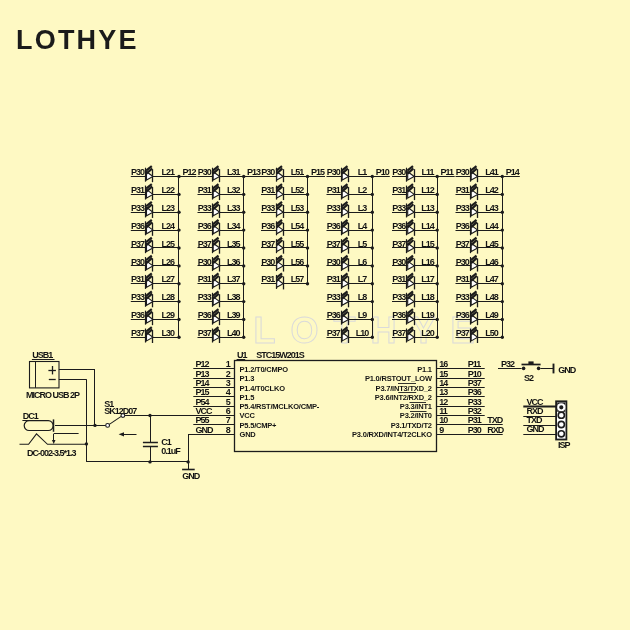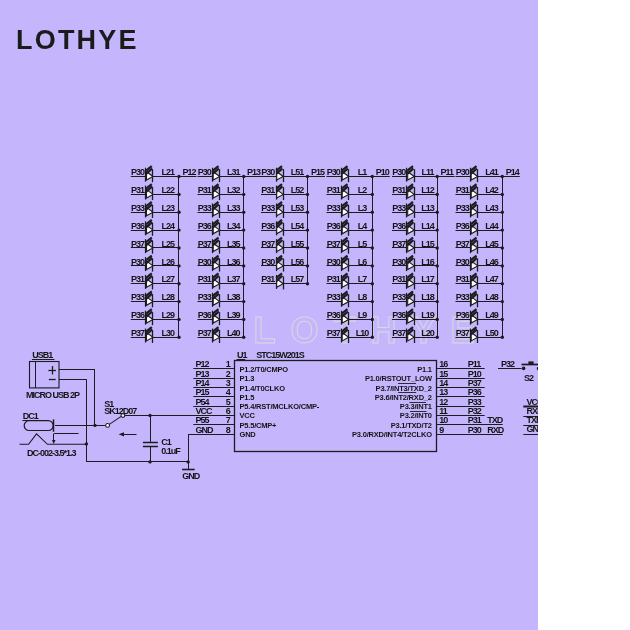--- a/index.html
+++ b/index.html
@@ -1,14 +1,14 @@
 <!DOCTYPE html>
 <html><head><meta charset="utf-8"><style>
 html,body{margin:0;padding:0;background:#fff;}
-#c{position:relative;width:538px;height:630px;background:#c4b5fd;overflow:hidden;}
+#c{position:relative;width:630px;height:630px;background:#fef9c3;overflow:hidden;}
 svg text{font-family:"Liberation Sans",sans-serif;}
 </style></head><body>
 <div id="c">
 <svg width="630" height="630" viewBox="0 0 630 630">
 <text x="16" y="48.7" font-size="27px" font-weight="bold" letter-spacing="2.2" fill="#1b1b1b">LOTHYE</text>
 <text x="253.5" y="343" font-size="36px" font-weight="bold" letter-spacing="15" fill="none" stroke="#dadada" stroke-width="1">LOTHYE</text>
 <line x1="130.80" y1="176.50" x2="179.00" y2="176.50" stroke="#1c1c1c" stroke-width="1.05"></line>
 <text x="131.1" y="175.1" font-size="9px" letter-spacing="-1.0" font-weight="bold" fill="#141414">P30</text>
 <line x1="145.50" y1="167.70" x2="145.50" y2="181.70" stroke="#1c1c1c" stroke-width="1.2"></line>
 <line x1="152.50" y1="169.20" x2="152.50" y2="182.20" stroke="#1c1c1c" stroke-width="1.3"></line>

